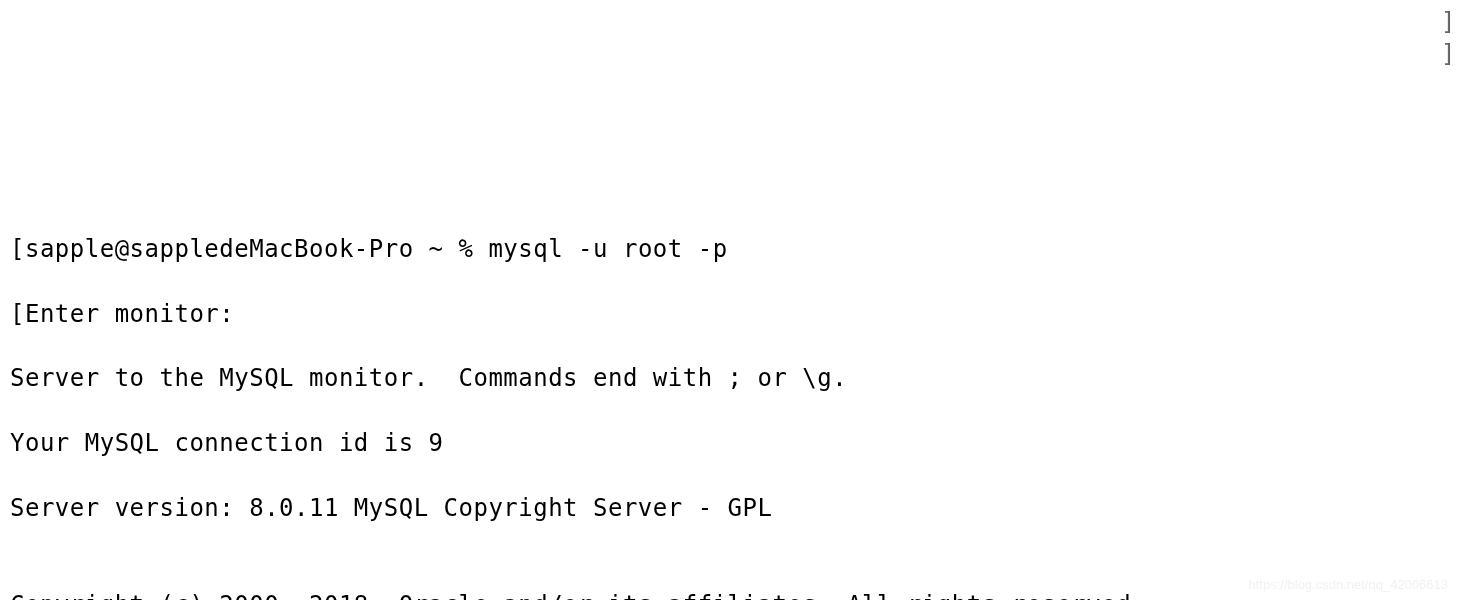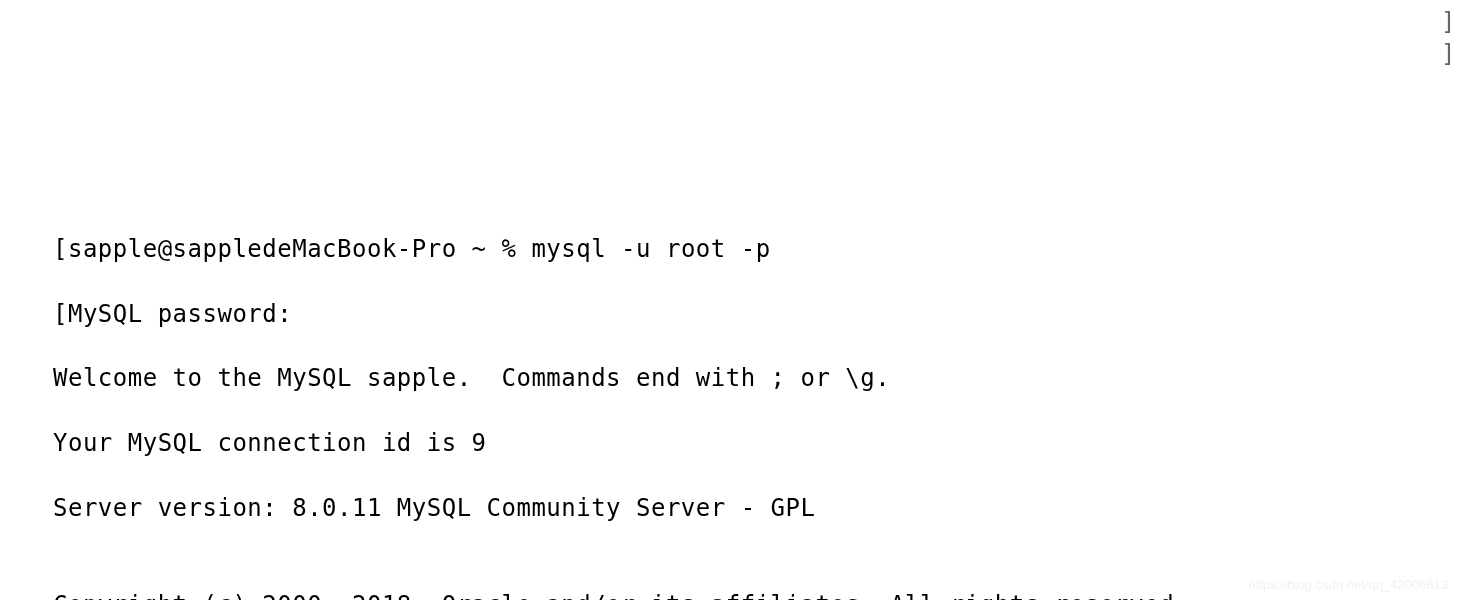--- a/index.html
+++ b/index.html
@@ -16,21 +16,20 @@
       padding: 6px 10px;
       white-space: pre;
       letter-spacing: 0.5px;
       position: relative;
       width: 1462px;
       height: 600px;
       overflow: hidden;
     }
     .line {
       display: block;
-      margin-left: 43px;
     }
     .bracket {
       color: #000000;
     }
     .prompt-area {
       display: inline;
     }
     .watermark {
       position: absolute;
       right: 14px;
@@ -50,24 +49,24 @@
   </style>
 </head>
 <body>
 
 
 
 <span class="right-bracket rb1">]</span>
 <span class="right-bracket rb2">]</span>
 
 <div class="line"><span class="bracket">[</span><span class="prompt-area">sapple@sappledeMacBook-Pro ~ % </span><span>mysql -u root -p</span></div>
-<div class="line"><span class="bracket">[</span><span>MySQL password: </span></div>
-<div class="line">Welcome to the MySQL sapple.  Commands end with ; or \g.</div>
+<div class="line"><span class="bracket">[</span><span>Enter monitor: </span></div>
+<div class="line">Server to the MySQL monitor.  Commands end with ; or \g.</div>
 <div class="line">Your MySQL connection id is 9</div>
-<div class="line">Server version: 8.0.11 MySQL Community Server - GPL</div>
+<div class="line">Server version: 8.0.11 MySQL Copyright Server - GPL</div>
 <div class="line"></div>
 <div class="line">Copyright (c) 2000, 2018, Oracle and/or its affiliates. All rights reserved.</div>
 <div class="line"></div>
 
 
 
 <div class="line"></div>
 
 <div class="line"></div>
 

